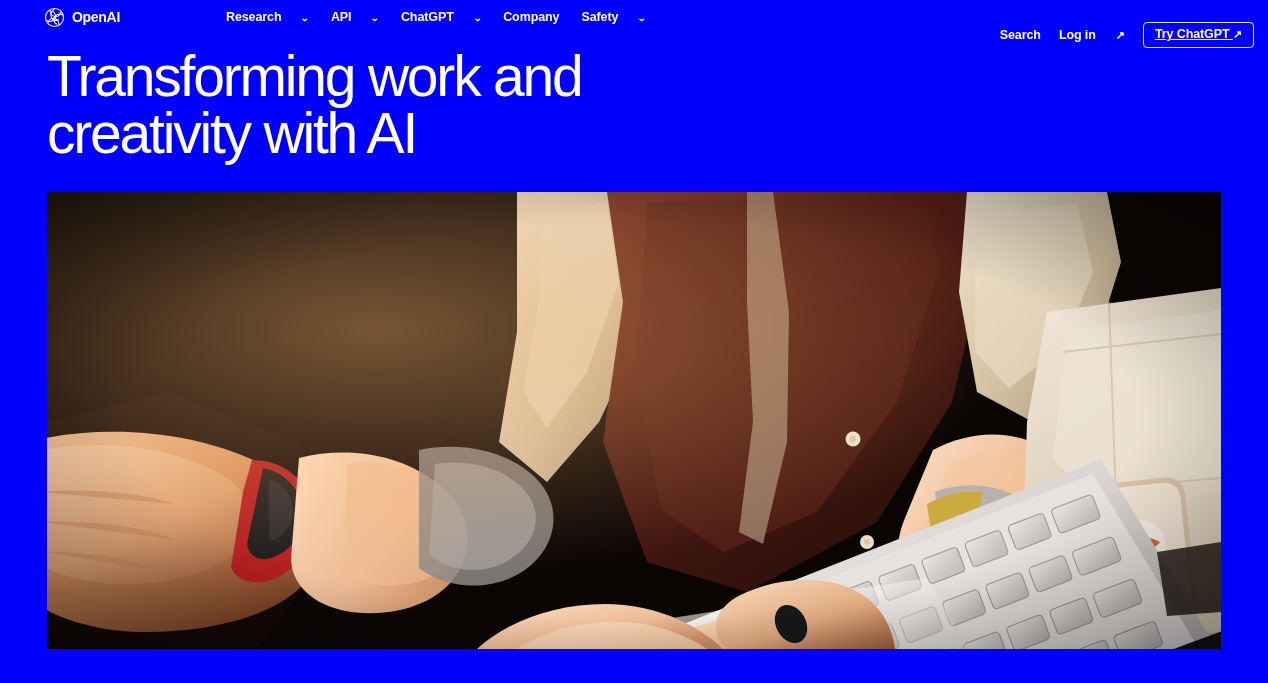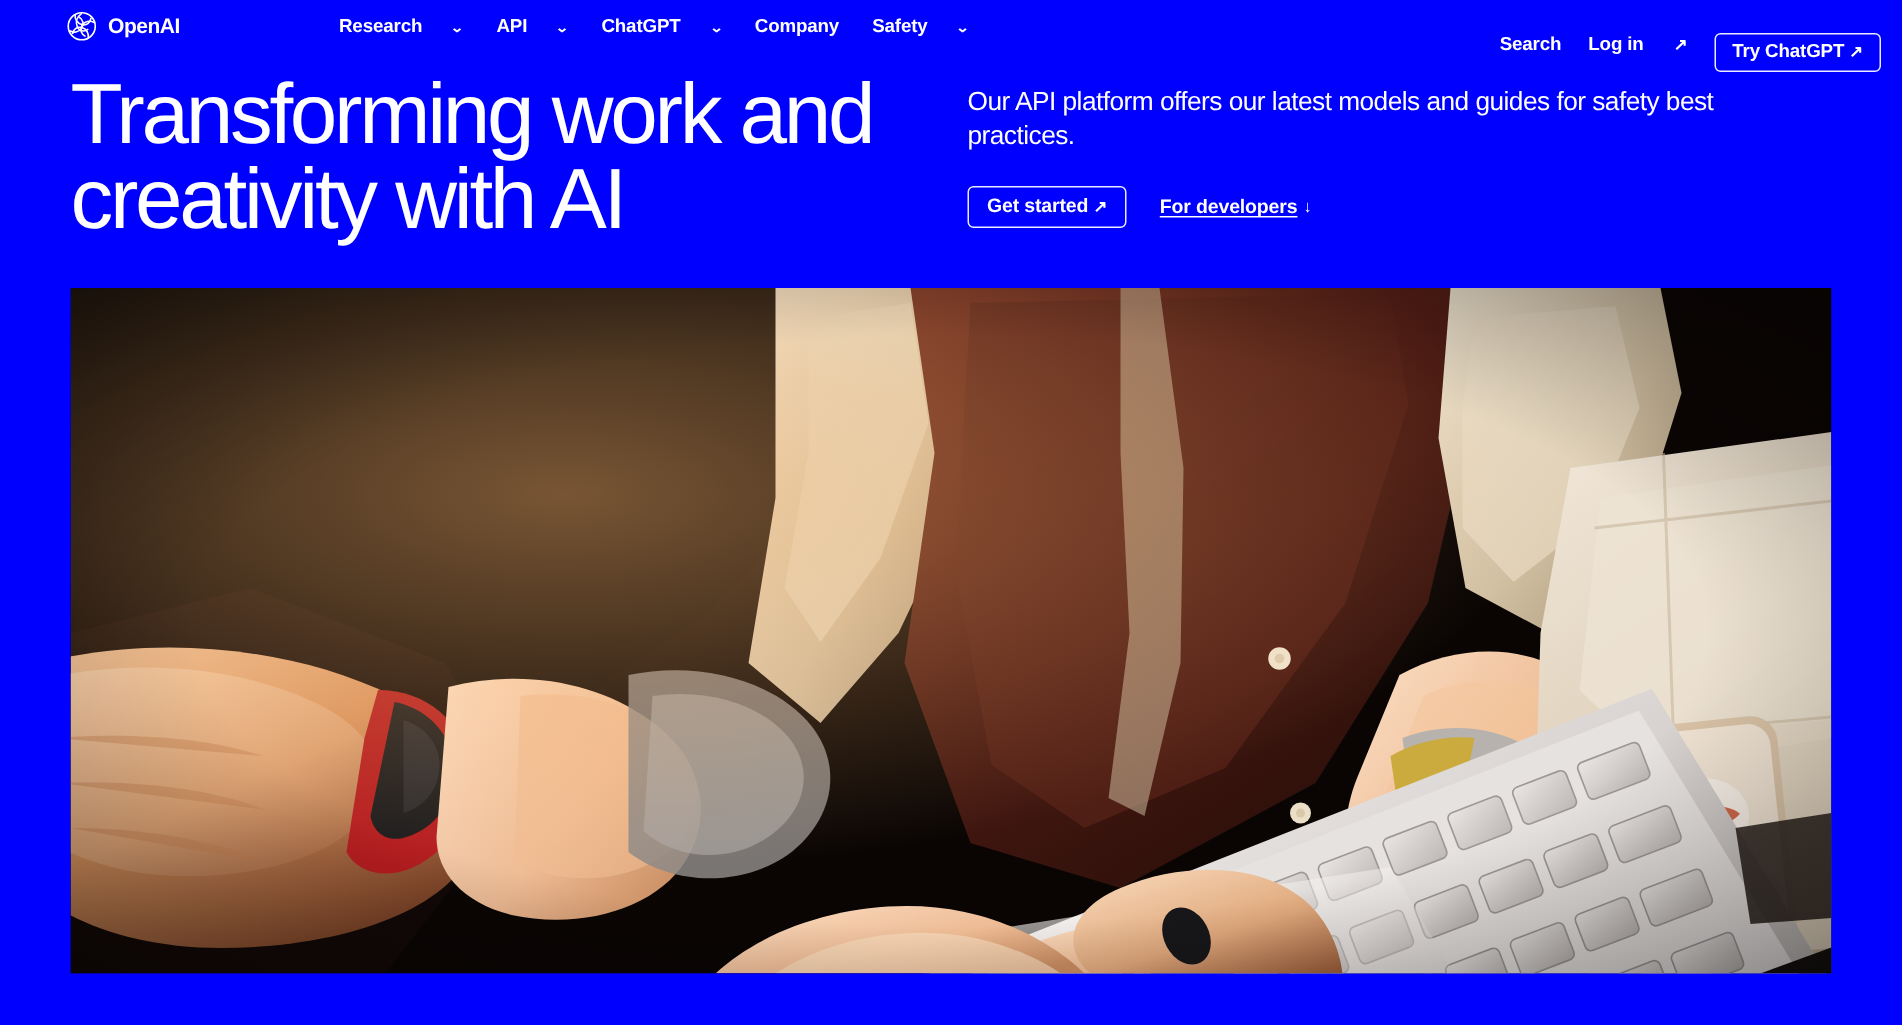--- a/index.html
+++ b/index.html
@@ -50,37 +50,38 @@
   }
   .caret {
     display:inline-block;
     font-size:9px;
     line-height:1;
     transform:translateY(1px) scaleX(1.25);
   }
   .nav-right {
     margin-left:auto;
     display:flex;
-    align-items:flex-start;
+    align-items:center;
     gap:18px;
     margin-top:36px;
   }
   .nav-right .nav-link { font-weight:700; }
   .btn-outline {
     border:1px solid rgba(255,255,255,0.92);
     border-radius:4px;
     padding:4px 11px 5px;
     font-size:12.5px;
     font-weight:700;
     letter-spacing:-0.1px;
     cursor:pointer;
     white-space:nowrap;
     background:transparent;
     color:#fff;
     line-height:1.15;
+    text-decoration:underline;
   }
   .arr { display:inline-block; transform:translateY(0px); font-size:11px; }
 
   
   .hero {
     display:flex;
     padding:14px 24px 0 47px;
     gap:0;
   }
   .hero-left { width:598px; flex:0 0 598px; }
@@ -201,33 +202,20 @@
     </button>
   </div>
 </div>
 
 <div class="hero">
   <div class="hero-left">
     <h1 class="headline">Transforming work and
 creativity with AI</h1>
   </div>
 
-  <div class="hero-right">
-    <p class="lede">Our API platform offers our latest models and guides for safety best practices.</p>
-    <div class="cta-row">
-      <button class="btn-cta">
-        <span>Get started</span>
-        <span class="arr">↗</span>
-      </button>
-      <span class="link-under">
-        <span class="lbl">For developers</span>
-        <span class="arr">↓</span>
-      </span>
-    </div>
-  </div>
 </div>
 
 <div class="media-wrap">
 
   <div class="photo">
     <svg viewBox="0 0 1174 457" preserveAspectRatio="xMidYMid slice" aria-hidden="true">
       <defs>
         <linearGradient id="gDarkBG" x1="0" y1="0" x2="1" y2="1">
           <stop offset="0%" stop-color="#1c0d08"></stop>
           <stop offset="45%" stop-color="#0c0604"></stop>

